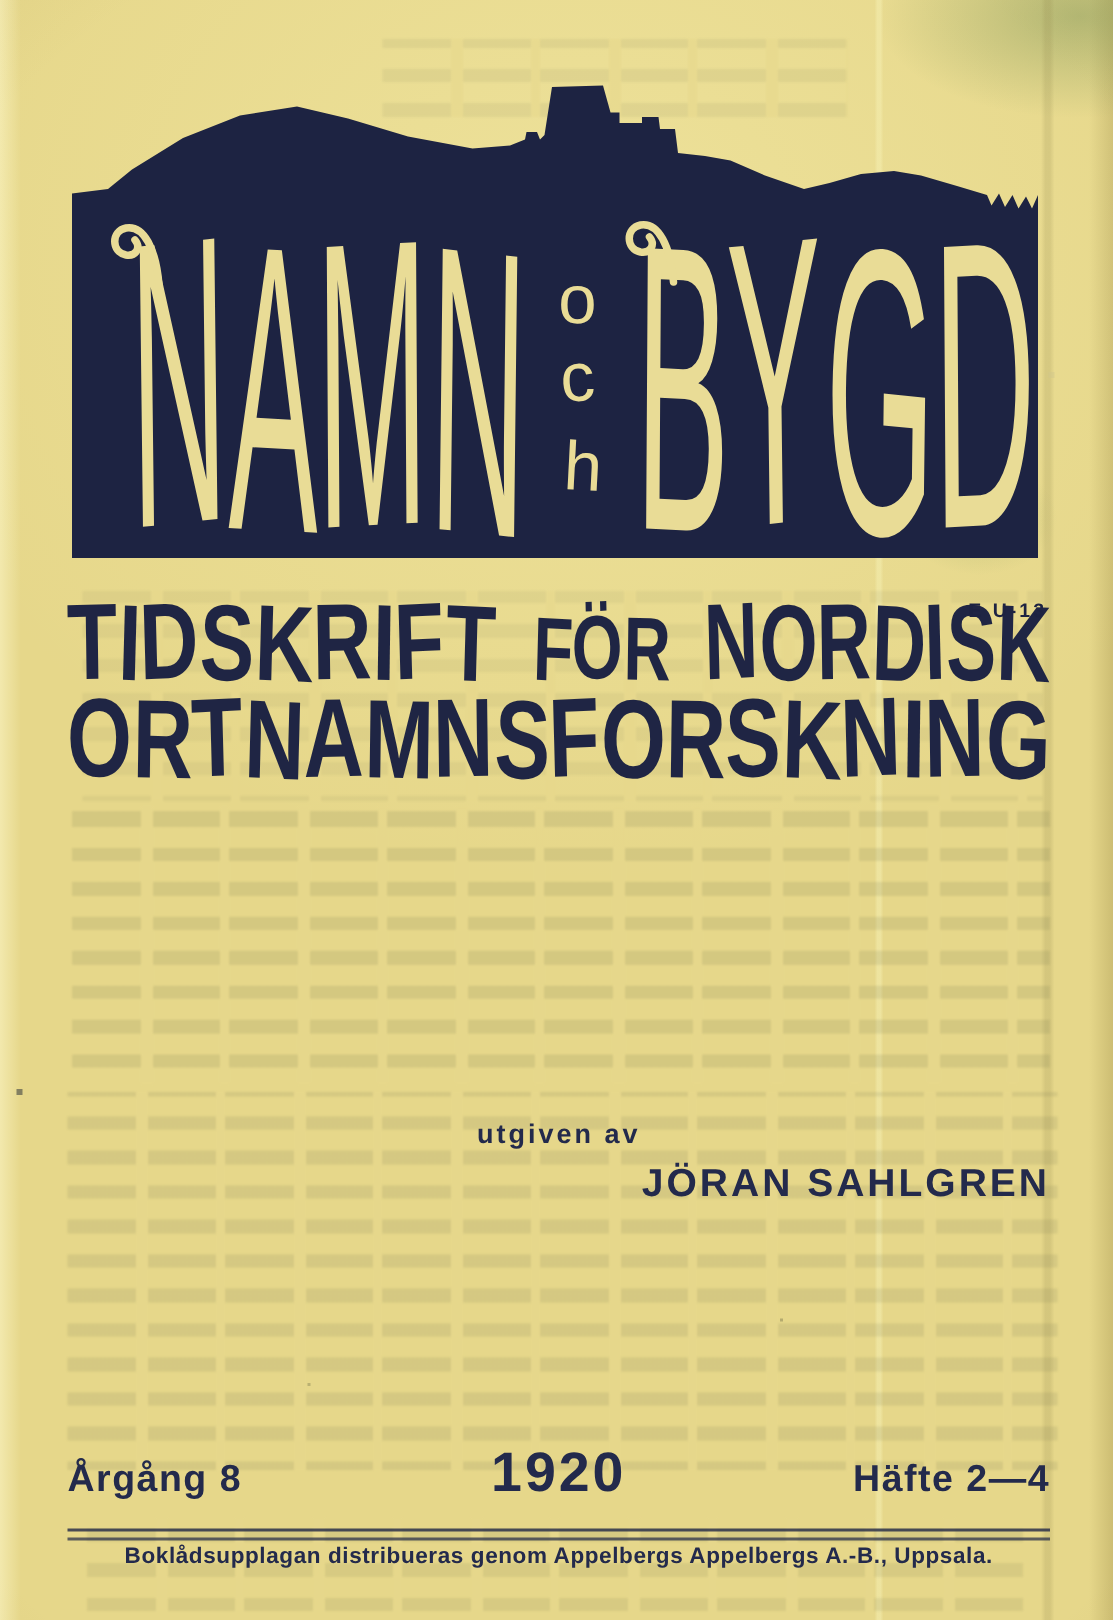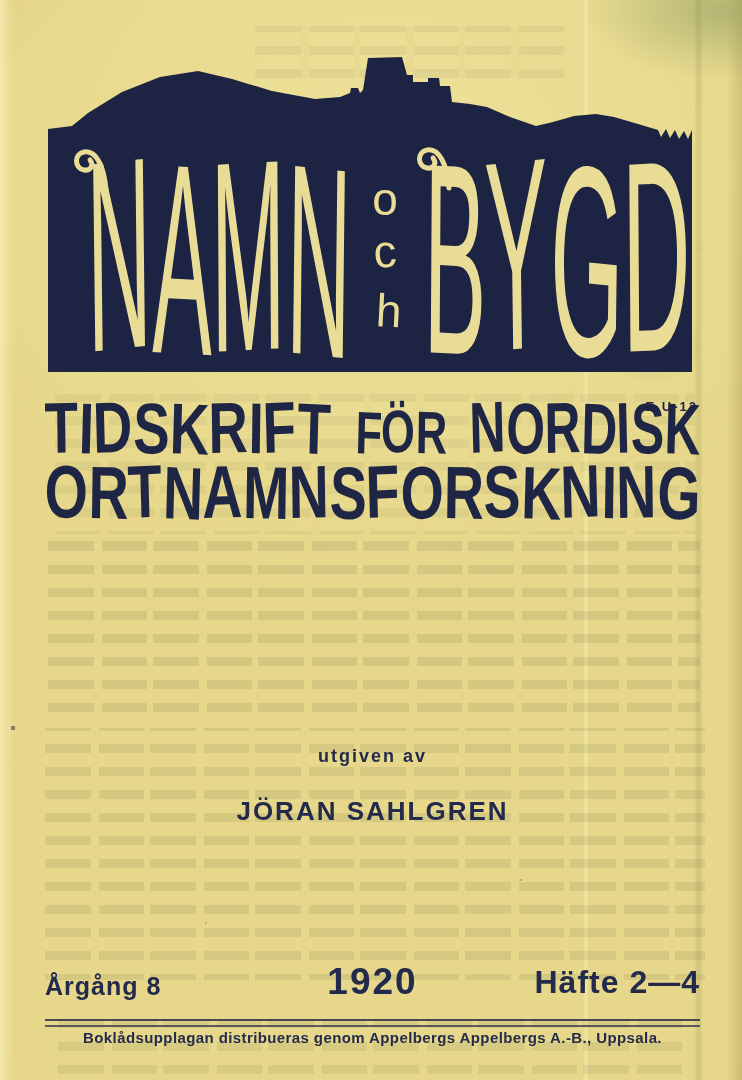--- a/index.html
+++ b/index.html
@@ -30,21 +30,21 @@
   
   .print{color:#232a4c;z-index:3;}
   .centercol{left:45px;width:655px;text-align:center;}
   .medverkan{font-size:18px;letter-spacing:2.5px;color:#2b3152;}
   .names{font-weight:bold;font-size:17px;letter-spacing:1.2px;line-height:31px;}
   .utgiven{font-weight:bold;font-size:18px;letter-spacing:2px;text-align:center;}
   .editor{font-weight:bold;font-size:26px;letter-spacing:2px;}
   .issuerow{left:45px;width:655px;top:926px;height:42px;z-index:3;}
   .vol{position:absolute;left:0;bottom:4px;font-weight:bold;font-size:25px;letter-spacing:1px;color:#232a4c;}
   .yr{position:absolute;left:0;right:0;bottom:2px;text-align:center;font-weight:bold;font-size:37px;letter-spacing:2px;color:#232a4c;}
-  .issue{position:absolute;right:0;bottom:4px;font-weight:bold;font-size:32px;letter-spacing:1px;color:#232a4c;}
+  .issue{position:absolute;right:0;bottom:4px;font-weight:bold;font-size:25px;letter-spacing:1px;color:#232a4c;}
   .doublerule{left:45px;width:655px;top:982px;height:4px;z-index:3;
     border-top:2px solid rgba(38,44,72,0.82);border-bottom:2px solid rgba(38,44,72,0.72);}
   .distrib{top:992px;font-weight:bold;font-size:15px;letter-spacing:0.4px;}
   .signature{top:362px;right:44px;font-weight:bold;font-size:13px;letter-spacing:2px;color:#1d2342;z-index:3;}
   .specks{top:0;left:0;width:2px;height:2px;z-index:2;background:transparent;
     box-shadow:12px 690px 0 1px rgba(50,55,60,0.55), 700px 212px 0 1px rgba(210,200,140,0.5),
                520px 842px 0 0 rgba(90,90,60,0.35), 205px 885px 0 0 rgba(90,90,60,0.3);}
   svg{position:absolute;z-index:2;overflow:visible;}
   svg text{font-family:"Liberation Sans",sans-serif;}
 </style>
@@ -99,21 +99,21 @@
       <text x="0" y="0" font-size="48" font-weight="bold" fill="#1f2544" textLength="655" lengthAdjust="spacingAndGlyphs" rotate="-1 1 -2 2 -1 1 -1 2 -2 1 1 -1 2 -2 1 -1 2">ORTNAMNSFORSKNING</text>
     </g>
   </svg>
 
 
   <div class="abs print centercol names" style="top:645px;">
   </div>
 
   <div class="abs print centercol utgiven" style="top:709px;">utgiven av</div>
 
-  <div class="abs print centercol editor" style="top:759px;">JÖRAN SAHLGREN</div>
+  <div class="abs print centercol editor" style="top:736px;text-align:right;">JÖRAN SAHLGREN</div>
 
   <div class="abs issuerow">
     <span class="vol">Årgång 8</span>
     <span class="yr">1920</span>
     <span class="issue">Häfte 2—4</span>
   </div>
 
   <div class="abs doublerule"></div>
   <div class="abs print centercol distrib">Boklådsupplagan distribueras genom Appelbergs Appelbergs A.-B., Uppsala.</div>
 

